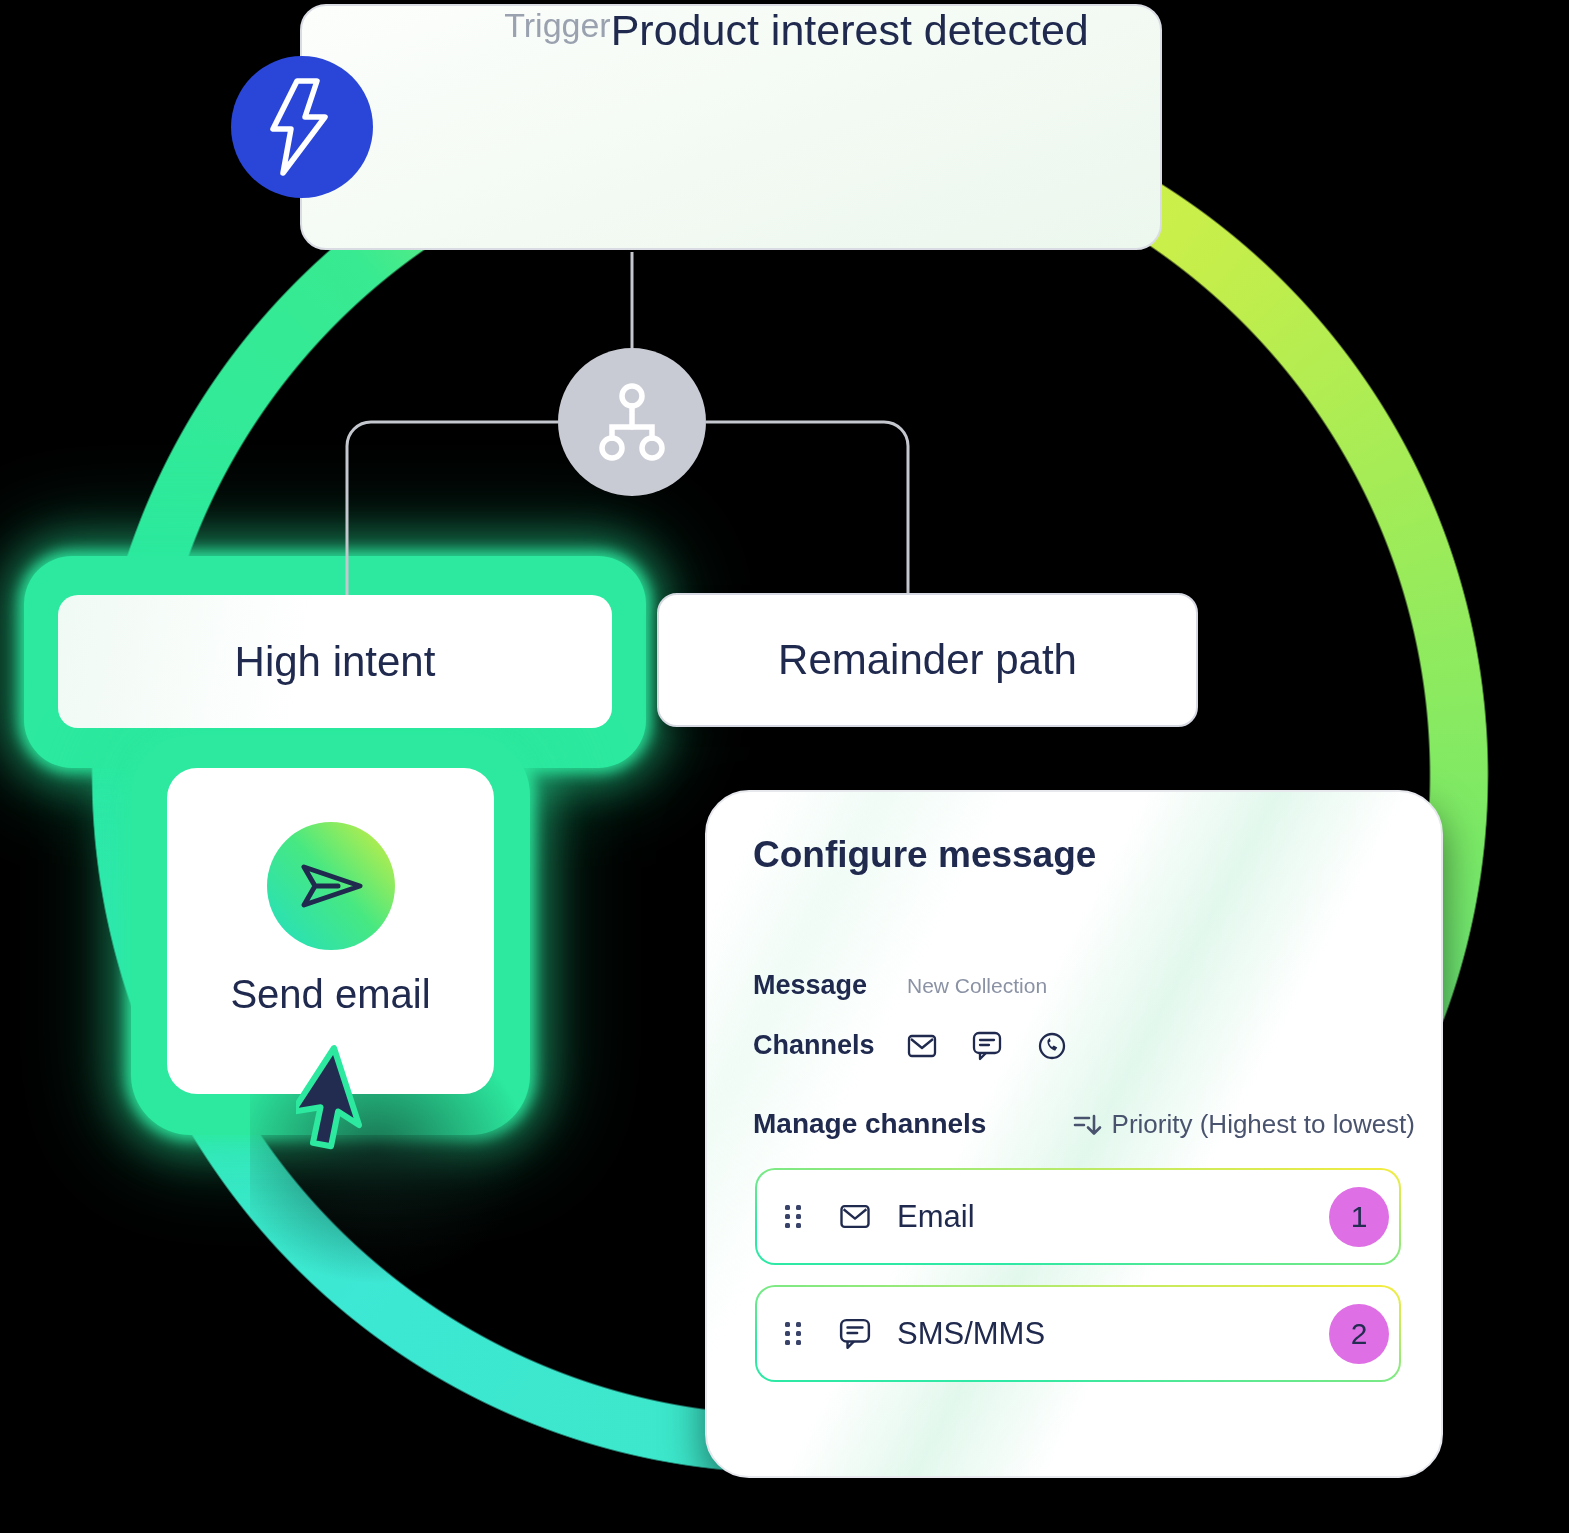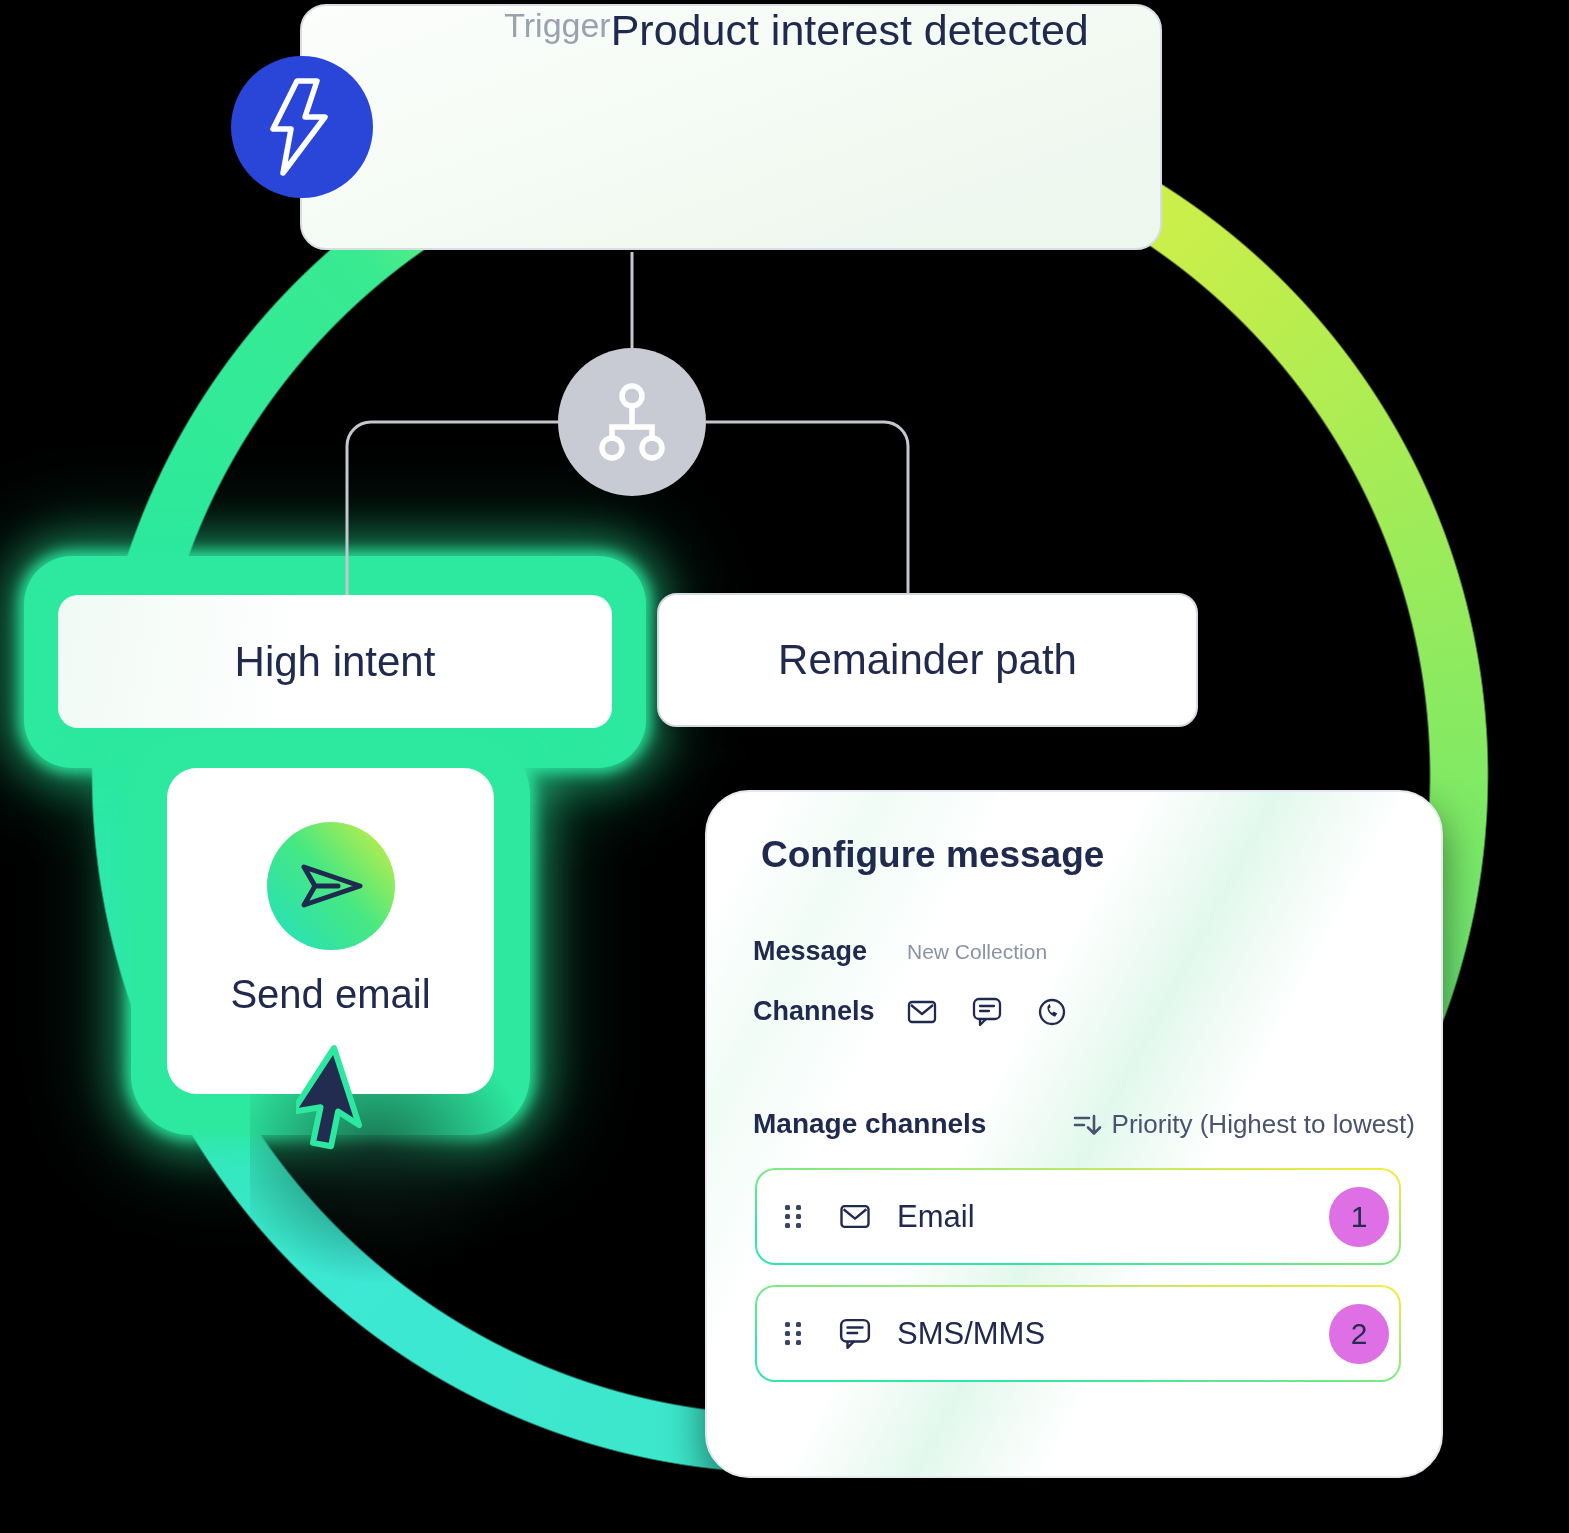--- a/index.html
+++ b/index.html
@@ -53,22 +53,22 @@
   
   .cursor{position:absolute;left:296px;top:1028px;z-index:9;}
   
   .panel{position:absolute;left:705px;top:790px;width:738px;height:688px;border-radius:44px;
     background:#fff;z-index:6;border:2px solid #E6E8EE;box-sizing:border-box;
     box-shadow:0 18px 40px rgba(0,0,0,.5);}
   .panel::before{content:'';position:absolute;inset:0;border-radius:inherit;pointer-events:none;
     background:
       linear-gradient(118deg,rgba(255,255,255,0) 40%,rgba(203,242,222,.55) 52%,rgba(255,255,255,0) 64%),
       linear-gradient(118deg,rgba(255,255,255,0) 6%,rgba(214,246,230,.35) 16%,rgba(255,255,255,0) 28%);}
-  .panel-title{position:absolute;left:46px;top:42px;font-size:37px;font-weight:600;margin-left:8px;}
-  .field{position:absolute;left:46px;display:flex;align-items:center;}
+  .panel-title{position:absolute;left:46px;top:42px;font-size:37px;font-weight:600;}
+  .field{position:absolute;left:46px;display:flex;align-items:center;margin-top:34px;}
   .field-label{width:154px;font-size:27px;font-weight:700;}
   .field-value{font-size:21px;color:#8A92A4;}
   .field-msg{top:144px;}
   .field-ch{top:204px;}
   .chan-icons{display:flex;gap:35px;align-items:center;}
   .manage-row{position:absolute;left:46px;right:26px;top:316px;display:flex;align-items:center;justify-content:space-between;}
   .manage-label{font-size:28px;font-weight:700;}
   .priority{display:flex;align-items:center;gap:10px;font-size:26px;color:#49536E;}
   .chan-row-outer{position:absolute;left:48px;width:646px;height:97px;border-radius:20px;padding:2px;box-sizing:border-box;
     background:linear-gradient(to top right,#2EE8A5 20%,#AFEA6E 70%,#F5EC3F 100%);}

